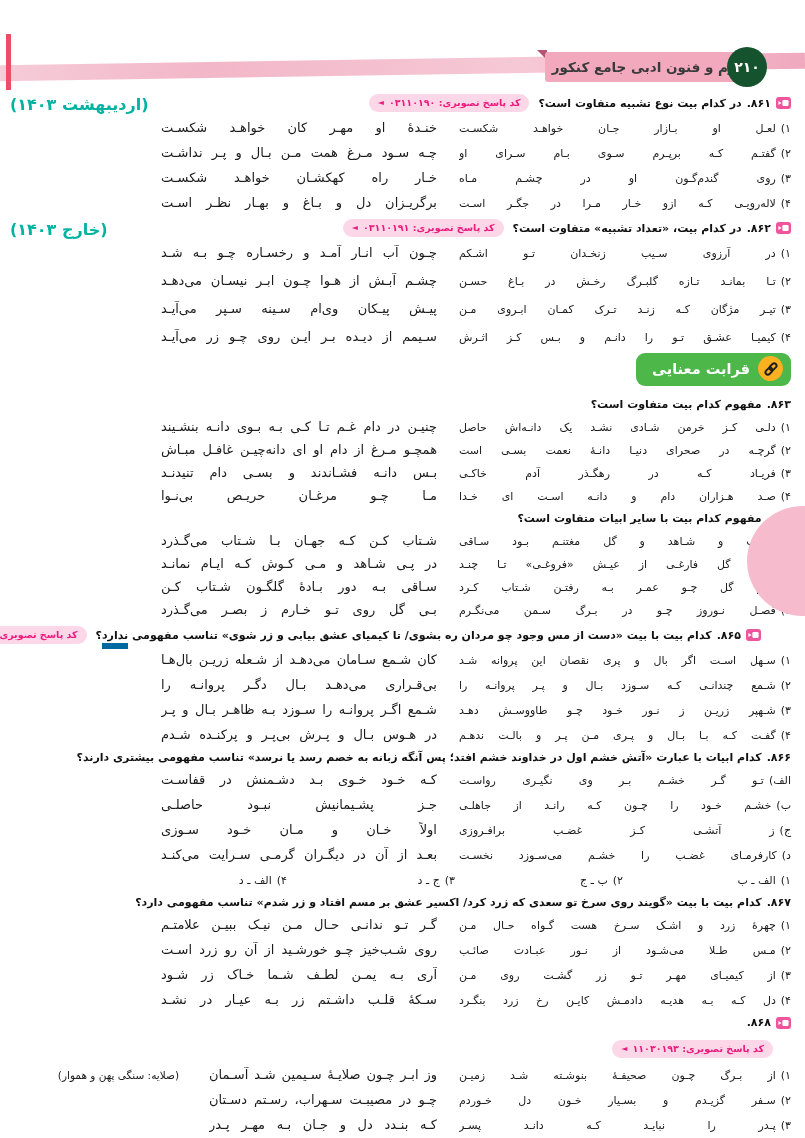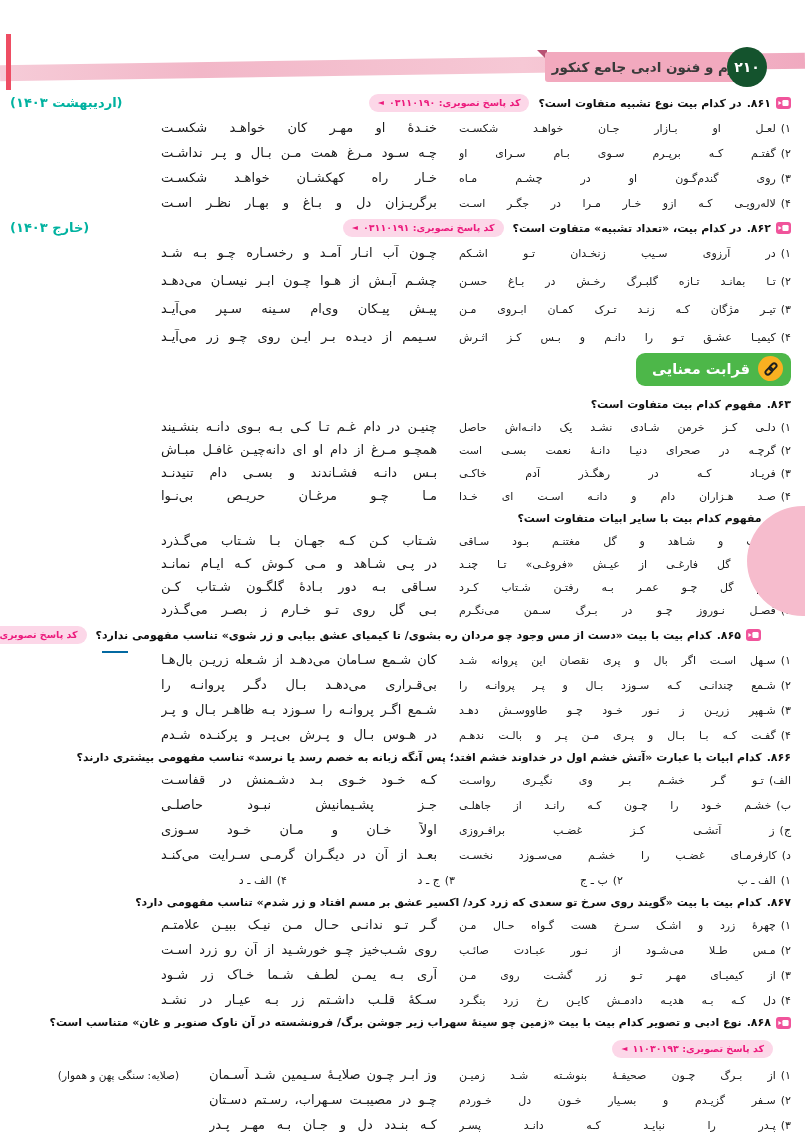--- a/index.html
+++ b/index.html
@@ -27,23 +27,23 @@
   .content{position:absolute;top:94px;right:0;left:0;padding:0 14px 0 8px;}
   section.question{position:relative;margin-bottom:9px;}
   .q-head{display:flex;align-items:center;gap:5px;font-size:11px;font-weight:bold;color:#111;
     margin-bottom:8px;white-space:nowrap;}
   .q-head.shift{margin-right:30px;}
   .q-num{letter-spacing:0;}
   .cam{display:inline-flex;align-items:center;flex:0 0 auto;}
   .badge{display:inline-flex;align-items:center;gap:5px;background:#fcd7e8;color:#ec1a7c;
     font-size:9.5px;font-weight:bold;padding:3px 9px 4px;border-radius:10px;margin-right:4px;}
   .barrow{font-size:8px;line-height:1;}
-  .margin-note{position:absolute;left:2px;top:1px;font-size:13px;font-weight:bold;color:#00b2a0;
+  .margin-note{position:absolute;left:2px;top:1px;font-size:16px;font-weight:bold;color:#00b2a0;
     white-space:nowrap;}
-  .u{border-bottom:2px solid #0369a1;padding-bottom:9px;}
+  .u{border-bottom:6px solid #0369a1;padding-bottom:1px;}
   
   .opts{display:flex;flex-direction:column;gap:10px;margin-bottom:4px;}
   .opts.tight{gap:8px;}
   .opts.loose{gap:13px;}
   .orow{display:flex;gap:22px;align-items:baseline;}
   .cr{width:332px;display:flex;gap:5px;font-size:11px;color:#1a1a1a;flex:0 0 auto;}
   .on{flex:0 0 auto;}
   .ot{flex:1;text-align:justify;text-align-last:justify;white-space:nowrap;overflow:hidden;}
   .cl{width:276px;font-size:13px;color:#1a1a1a;text-align:justify;text-align-last:justify;
     white-space:nowrap;overflow:hidden;flex:0 0 auto;}
@@ -402,21 +402,20 @@
   <section class="question q868">
     <div class="q-head">
       <span class="cam">
           <svg width="15" height="12" viewBox="0 0 15 12">
             <rect width="15" height="12" rx="3" fill="#f0549b"></rect>
             <rect x="6.4" y="3" width="6.2" height="6" rx="1.2" fill="#fff"></rect>
             <path d="M5.6 6 L2.4 3.9 v4.2 z" fill="#fff"></path>
           </svg>
         </span>
       <span class="q-num">۸۶۸.</span>
-      <span class="q-stem">نوع ادبی و تصویر کدام بیت با بیت «زمین چو سینهٔ سهراب زیر جوشن برگ/ فرونشسته در آن ناوک صنوبر و غان» متناسب است؟</span>
     </div>
     <div class="head2">
       <span class="badge">
         <span class="btxt">کد پاسخ تصویری: ۱۱۰۳۰۱۹۳</span>
         <span class="barrow">◄</span>
       </span>
     </div>
     <div class="opts">
       <div class="orow">
         <div class="cr">

